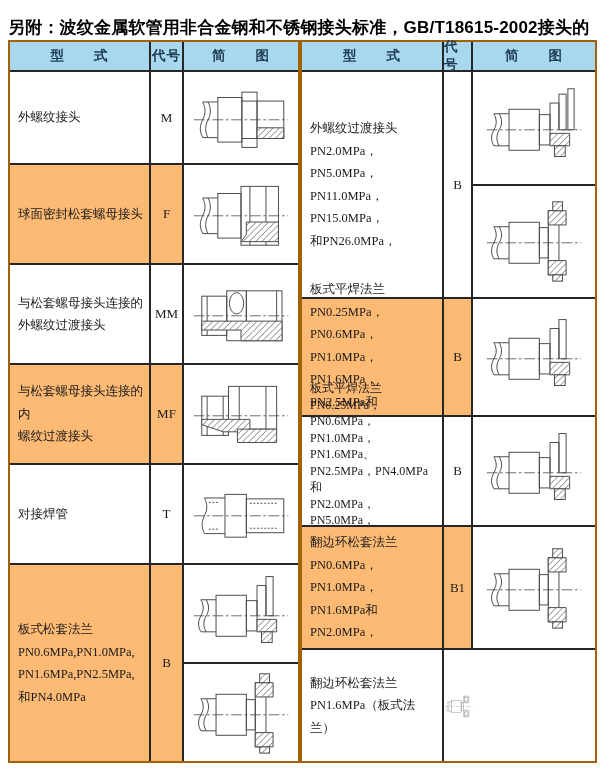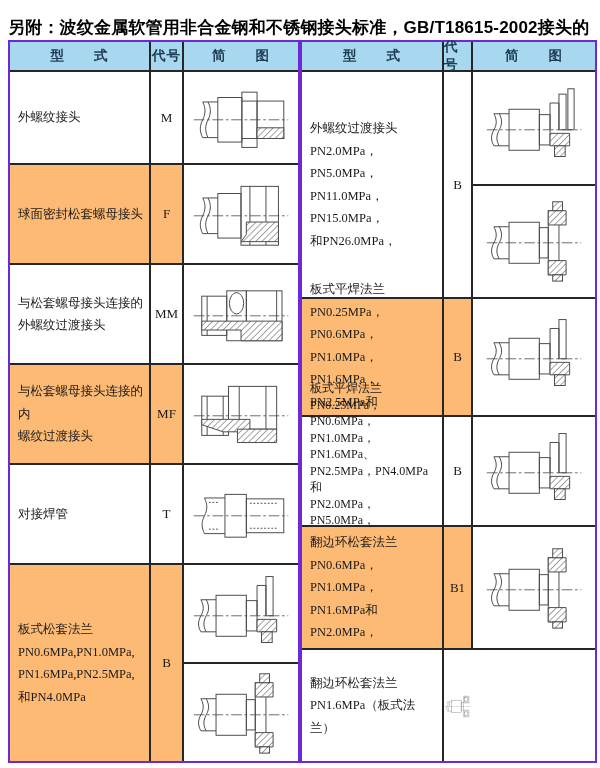--- a/index.html
+++ b/index.html
@@ -7,21 +7,21 @@
     width:600px;height:768px;position:relative;background:#ffffff;
     font-family:"Liberation Sans","DejaVu Sans",sans-serif;
     -webkit-font-smoothing:antialiased;overflow:hidden;
   }
   .page-title{
     position:absolute;left:8px;top:16px;width:586px;
     font-size:17px;font-weight:bold;color:#000;letter-spacing:.2px;
   }
   .tbl{
     position:absolute;top:40px;display:grid;
-    border:2px solid #6d28d9;background:#fff;
+    border:2px solid #a16207;background:#fff;
   }
   #left-table{left:8px;width:288px;grid-template-columns:141px 33px 1fr;
     grid-template-rows:30px 93px 100px 100px 100px 100px 196px;}
   #right-table{left:300px;width:293px;grid-template-columns:142px 29px 1fr;
     grid-template-rows:30px 227px 118px 110px 123px 111px;}
   .c{
     box-sizing:border-box;border-right:2px solid #262626;border-bottom:2px solid #262626;
     display:flex;align-items:center;min-width:0;min-height:0;background:#fff;
   }
   .last{border-right:none;}

